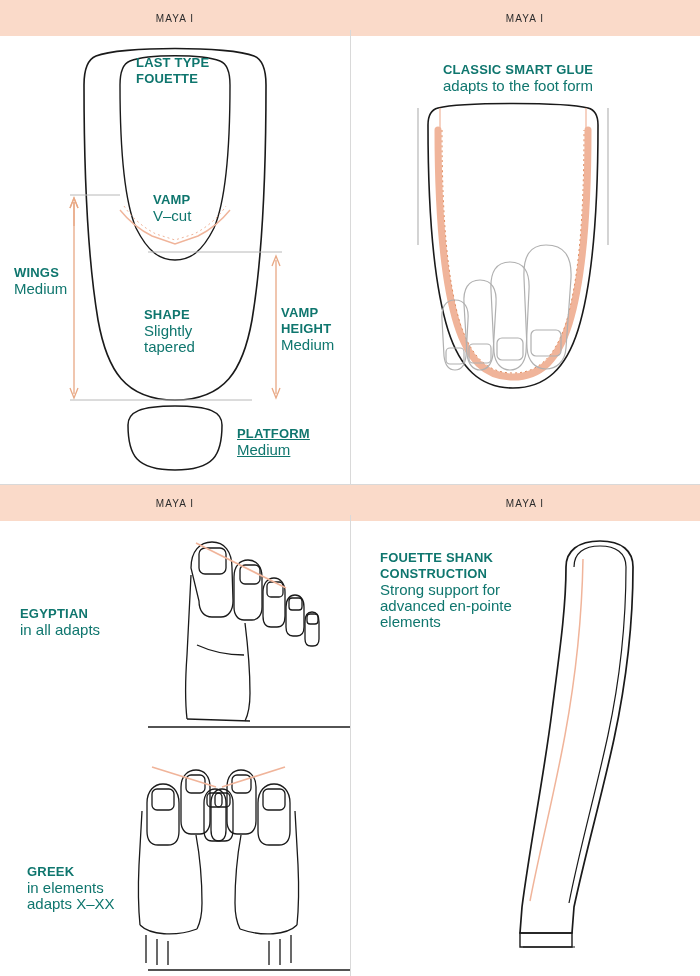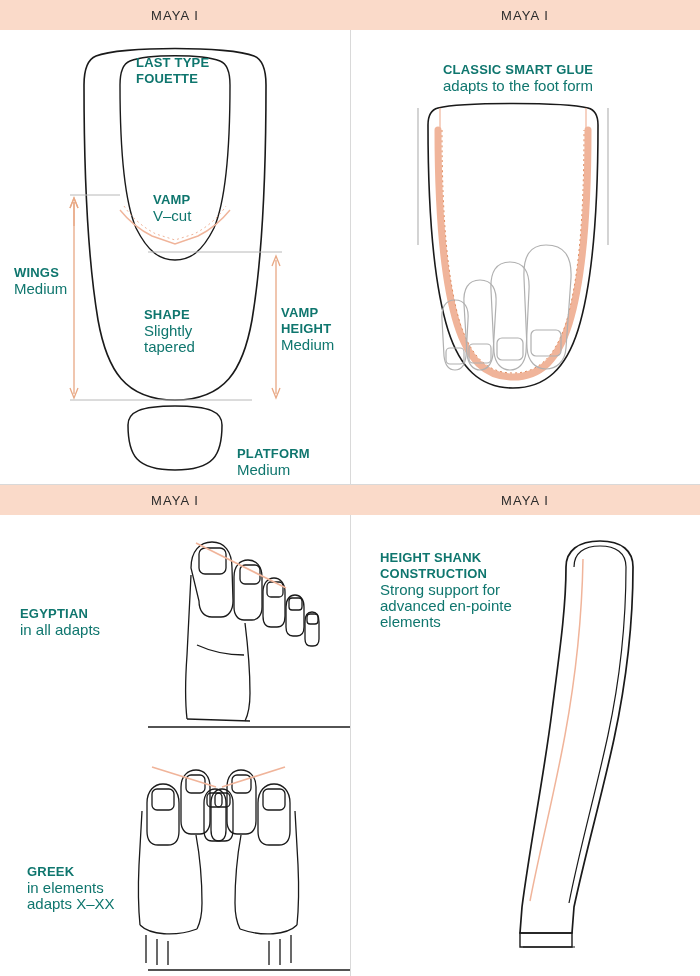--- a/index.html
+++ b/index.html
@@ -11,26 +11,26 @@
   }
   .page {
     position: relative;
     width: 700px; height: 976px;
     overflow: hidden;
     background: #ffffff;
   }
   
   .hdr {
     position: absolute;
-    height: 30px;
+    height: 36px;
     background: #fadac9;
     display: flex;
     align-items: center;
     justify-content: center;
-    font-size: 13px;
+    font-size: 10px;
     letter-spacing: 1.1px;
     color: #2b2b2b;
   }
   .hdr-tl { left: 0;   top: 0;   width: 350px; }
   .hdr-tr { left: 350px; top: 0; width: 350px; }
   .hdr-bl { left: 0;   top: 485px; width: 350px; }
   .hdr-br { left: 350px; top: 485px; width: 350px; }
 
   .divider-v-top {
     position: absolute; left: 350px; top: 30px; width: 1px; height: 455px;
@@ -134,21 +134,21 @@
     <div class="t2">Slightly</div>
     <div class="t2">tapered</div>
   </div>
 
   <div class="tb" style="left:281px; top:305px;">
     <div class="t1">VAMP</div>
     <div class="t1">HEIGHT</div>
     <div class="t2">Medium</div>
   </div>
 
-  <div class="tb" style="left:237px; top:446px;">
+  <div class="tb" style="left:237px; top:426px;text-decoration:underline;">
     <div class="t1">PLATFORM</div>
     <div class="t2">Medium</div>
   </div>
 
   <div class="tb" style="left:443px; top:62px;">
     <div class="t1">CLASSIC SMART GLUE</div>
     <div class="t2">adapts to the foot form</div>
   </div>
 
   <svg class="abs" style="left:350px; top:30px;" width="350" height="455" viewBox="0 0 350 455">
@@ -252,21 +252,21 @@
       <path d="M241 320 C237 342, 235 366, 235 388 C235 400, 237 408, 240 414"></path>
       <path d="M291 420 L291 448 M280 424 L280 450 M269 426 L269 450"></path>
       <path d="M297 410 C287 420, 262 422, 240 414"></path>
     </g>
     <line x1="148" y1="455" x2="350" y2="455" stroke="#1a1a1a" stroke-width="1.6"></line>
     <line x1="152" y1="252" x2="216" y2="272" stroke="#f0b49a" stroke-width="1.6"></line>
     <line x1="285" y1="252" x2="222" y2="272" stroke="#f0b49a" stroke-width="1.6"></line>
   </svg>
 
   <div class="tb" style="left:380px; top:550px;">
-    <div class="t1">HEIGHT SHANK</div>
+    <div class="t1">FOUETTE SHANK</div>
     <div class="t1">CONSTRUCTION</div>
     <div class="t2">Strong support for</div>
     <div class="t2">advanced en-pointe</div>
     <div class="t2">elements</div>
   </div>
 
   <svg class="abs" style="left:350px; top:515px;" width="350" height="461" viewBox="0 0 350 461">
     <path d="M216 52 C216 36, 228 26, 250 26 C272 26, 283 36, 283 52
              C283 110, 276 168, 264 224 C252 280, 236 336, 224 392 L222 418
              L170 418 L172 392 C180 330, 194 260, 202 196 C210 134, 216 92, 216 52 Z" fill="none" stroke="#1a1a1a" stroke-width="1.7"></path>

